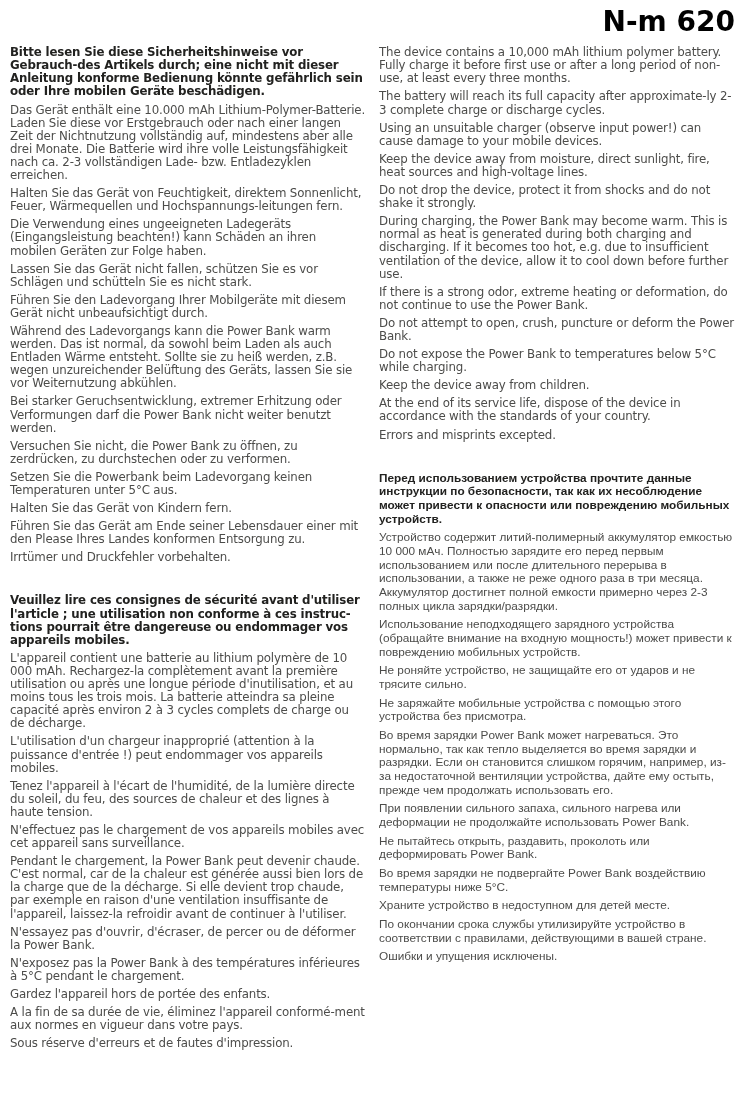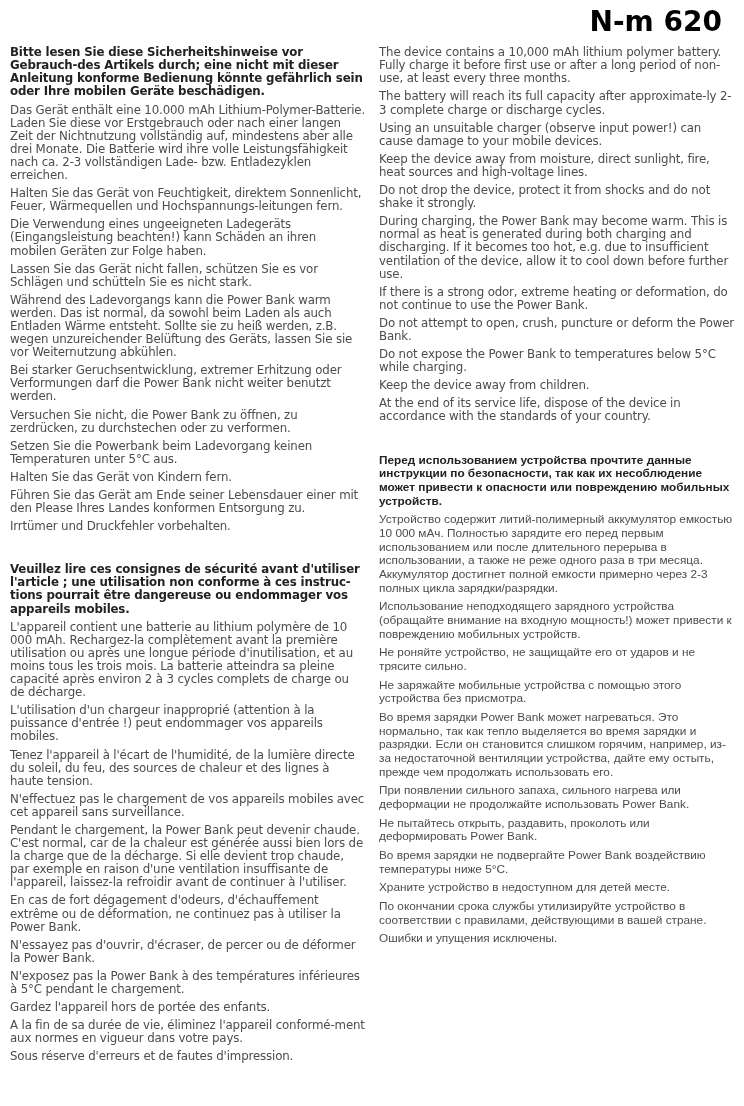--- a/index.html
+++ b/index.html
@@ -9,21 +9,21 @@
   }
   body {
     width: 744px;
     height: 1106px;
     overflow: hidden;
     font-family: "DejaVu Sans", sans-serif;
     color: #4c4c4a;
   }
   .page {
     position: relative;
-    padding: 6px 22px 0 10px;
+    padding: 6px 9px 0 10px;
     box-sizing: border-box;
     width: 744px;
     height: 1106px;
   }
   .title {
     text-align: right;
     font-size: 28px;
     font-weight: 700;
     color: #000000;
     line-height: 1.15;
@@ -71,37 +71,37 @@
   <div class="columns">
 
     <div class="col">
 
       <section>
         <p class="head">Bitte lesen Sie diese Sicherheitshinweise vor Gebrauch-des Artikels durch; eine nicht mit dieser Anleitung konforme Bedienung könnte gefährlich sein oder Ihre mobilen Geräte beschädigen.</p>
         <p>Das Gerät enthält eine 10.000 mAh Lithium-Polymer-Batterie. Laden Sie diese vor Erstgebrauch oder nach einer langen Zeit der Nichtnutzung vollständig auf, mindestens aber alle drei Monate. Die Batterie wird ihre volle Leistungsfähigkeit nach ca. 2-3 vollständigen Lade- bzw. Entladezyklen erreichen.</p>
         <p>Halten Sie das Gerät von Feuchtigkeit, direktem Sonnenlicht, Feuer, Wärmequellen und Hochspannungs-leitungen fern.</p>
         <p>Die Verwendung eines ungeeigneten Ladegeräts (Eingangsleistung beachten!) kann Schäden an ihren mobilen Geräten zur Folge haben.</p>
         <p>Lassen Sie das Gerät nicht fallen, schützen Sie es vor Schlägen und schütteln Sie es nicht stark.</p>
+        <p>Führen Sie den Ladevorgang Ihrer Mobilgeräte mit diesem Gerät nicht unbeaufsichtigt durch.</p>
         <p>Während des Ladevorgangs kann die Power Bank warm werden. Das ist normal, da sowohl beim Laden als auch Entladen Wärme entsteht. Sollte sie zu heiß werden, z.B. wegen unzureichender Belüftung des Geräts, lassen Sie sie vor Weiternutzung abkühlen.</p>
         <p>Bei starker Geruchsentwicklung, extremer Erhitzung oder Verformungen darf die Power Bank nicht weiter benutzt werden.</p>
         <p>Versuchen Sie nicht, die Power Bank zu öffnen, zu zerdrücken, zu durchstechen oder zu verformen.</p>
         <p>Setzen Sie die Powerbank beim Ladevorgang keinen Temperaturen unter 5°C aus.</p>
         <p>Halten Sie das Gerät von Kindern fern.</p>
         <p>Führen Sie das Gerät am Ende seiner Lebensdauer einer mit den Please Ihres Landes konformen Entsorgung zu.</p>
         <p>Irrtümer und Druckfehler vorbehalten.</p>
       </section>
 
       <section class="gap">
         <p class="head">Veuillez lire ces consignes de sécurité avant d'utiliser l'article ; une utilisation non conforme à ces instruc-tions pourrait être dangereuse ou endommager vos appareils mobiles.</p>
         <p>L'appareil contient une batterie au lithium polymère de 10 000 mAh. Rechargez-la complètement avant la première utilisation ou après une longue période d'inutilisation, et au moins tous les trois mois. La batterie atteindra sa pleine capacité après environ 2 à 3 cycles complets de charge ou de décharge.</p>
         <p>L'utilisation d'un chargeur inapproprié (attention à la puissance d'entrée !) peut endommager vos appareils mobiles.</p>
         <p>Tenez l'appareil à l'écart de l'humidité, de la lumière directe du soleil, du feu, des sources de chaleur et des lignes à haute tension.</p>
         <p>N'effectuez pas le chargement de vos appareils mobiles avec cet appareil sans surveillance.</p>
         <p>Pendant le chargement, la Power Bank peut devenir chaude. C'est normal, car de la chaleur est générée aussi bien lors de la charge que de la décharge. Si elle devient trop chaude, par exemple en raison d'une ventilation insuffisante de l'appareil, laissez-la refroidir avant de continuer à l'utiliser.</p>
-        <p>En cas de fort dégagement d'odeurs, d'échauffement extrême ou de déformation, ne continuez pas à utiliser la Power Bank.</p>
         <p>N'essayez pas d'ouvrir, d'écraser, de percer ou de déformer la Power Bank.</p>
         <p>N'exposez pas la Power Bank à des températures inférieures à 5°C pendant le chargement.</p>
         <p>Gardez l'appareil hors de portée des enfants.</p>
         <p>A la fin de sa durée de vie, éliminez l'appareil conformé-ment aux normes en vigueur dans votre pays.</p>
         <p>Sous réserve d'erreurs et de fautes d'impression.</p>
       </section>
 
     </div>
 
     <div class="col">
@@ -111,20 +111,21 @@
         <p>The battery will reach its full capacity after approximate-ly 2-3 complete charge or discharge cycles.</p>
         <p>Using an unsuitable charger (observe input power!) can cause damage to your mobile devices.</p>
         <p>Keep the device away from moisture, direct sunlight, fire, heat sources and high-voltage lines.</p>
         <p>Do not drop the device, protect it from shocks and do not shake it strongly.</p>
         <p>During charging, the Power Bank may become warm. This is normal as heat is generated during both charging and discharging. If it becomes too hot, e.g. due to insufficient ventilation of the device, allow it to cool down before further use.</p>
         <p>If there is a strong odor, extreme heating or deformation, do not continue to use the Power Bank.</p>
         <p>Do not attempt to open, crush, puncture or deform the Power Bank.</p>
         <p>Do not expose the Power Bank to temperatures below 5°C while charging.</p>
         <p>Keep the device away from children.</p>
         <p>At the end of its service life, dispose of the device in accordance with the standards of your country.</p>
+        <p>Errors and misprints excepted.</p>
       </section>
 
       <section class="gap ru">
         <p class="head">Перед использованием устройства прочтите данные инструкции по безопасности, так как их несоблюдение может привести к опасности или повреждению мобильных устройств.</p>
         <p>Устройство содержит литий-полимерный аккумулятор емкостью 10 000 мАч. Полностью зарядите его перед первым использованием или после длительного перерыва в использовании, а также не реже одного раза в три месяца. Аккумулятор достигнет полной емкости примерно через 2-3 полных цикла зарядки/разрядки.</p>
         <p>Использование неподходящего зарядного устройства (обращайте внимание на входную мощность!) может привести к повреждению мобильных устройств.</p>
         <p>Не роняйте устройство, не защищайте его от ударов и не трясите сильно.</p>
         <p>Не заряжайте мобильные устройства с помощью этого устройства без присмотра.</p>
         <p>Во время зарядки Power Bank может нагреваться. Это нормально, так как тепло выделяется во время зарядки и разрядки. Если он становится слишком горячим, например, из-за недостаточной вентиляции устройства, дайте ему остыть, прежде чем продолжать использовать его.</p>
         <p>При появлении сильного запаха, сильного нагрева или деформации не продолжайте использовать Power Bank.</p>

